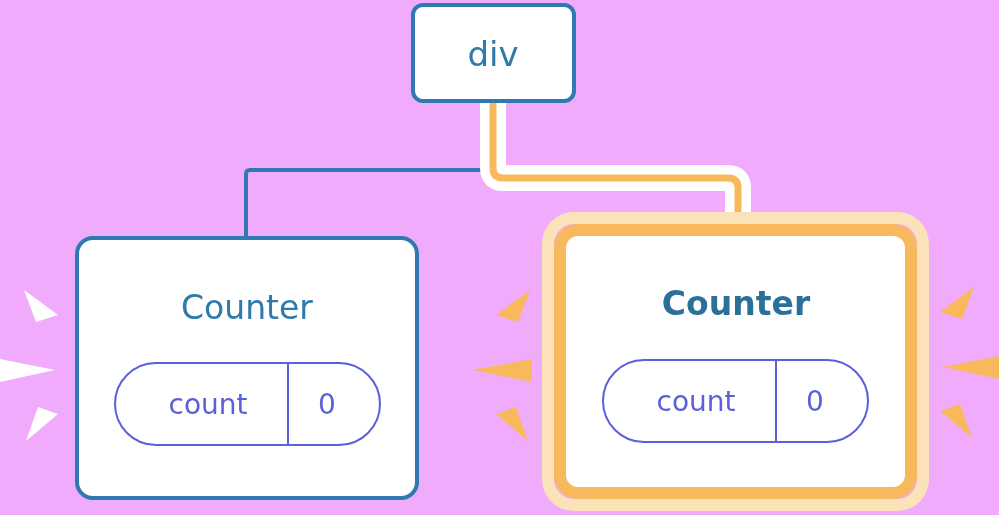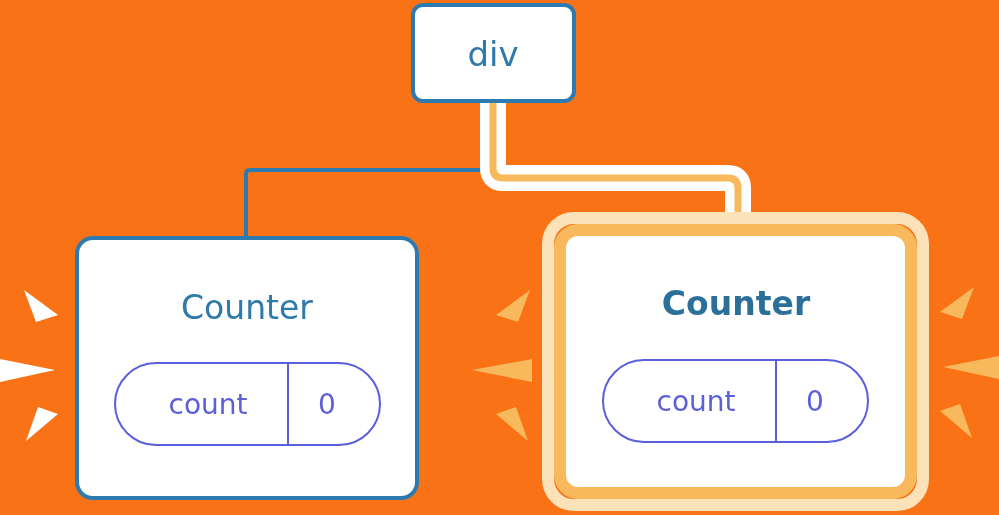--- a/index.html
+++ b/index.html
@@ -10,21 +10,21 @@
   body {
     width: 999px;
     height: 515px;
     overflow: hidden;
     font-family: "DejaVu Sans", sans-serif;
   }
   #stage {
     position: relative;
     width: 999px;
     height: 515px;
-    background: #f97316;
+    background: #f0abfc;
   }
   #stage svg {
     position: absolute;
     top: 0;
     left: 0;
     width: 999px;
     height: 515px;
   }
   .box-label {
     font-family: "DejaVu Sans", sans-serif;

